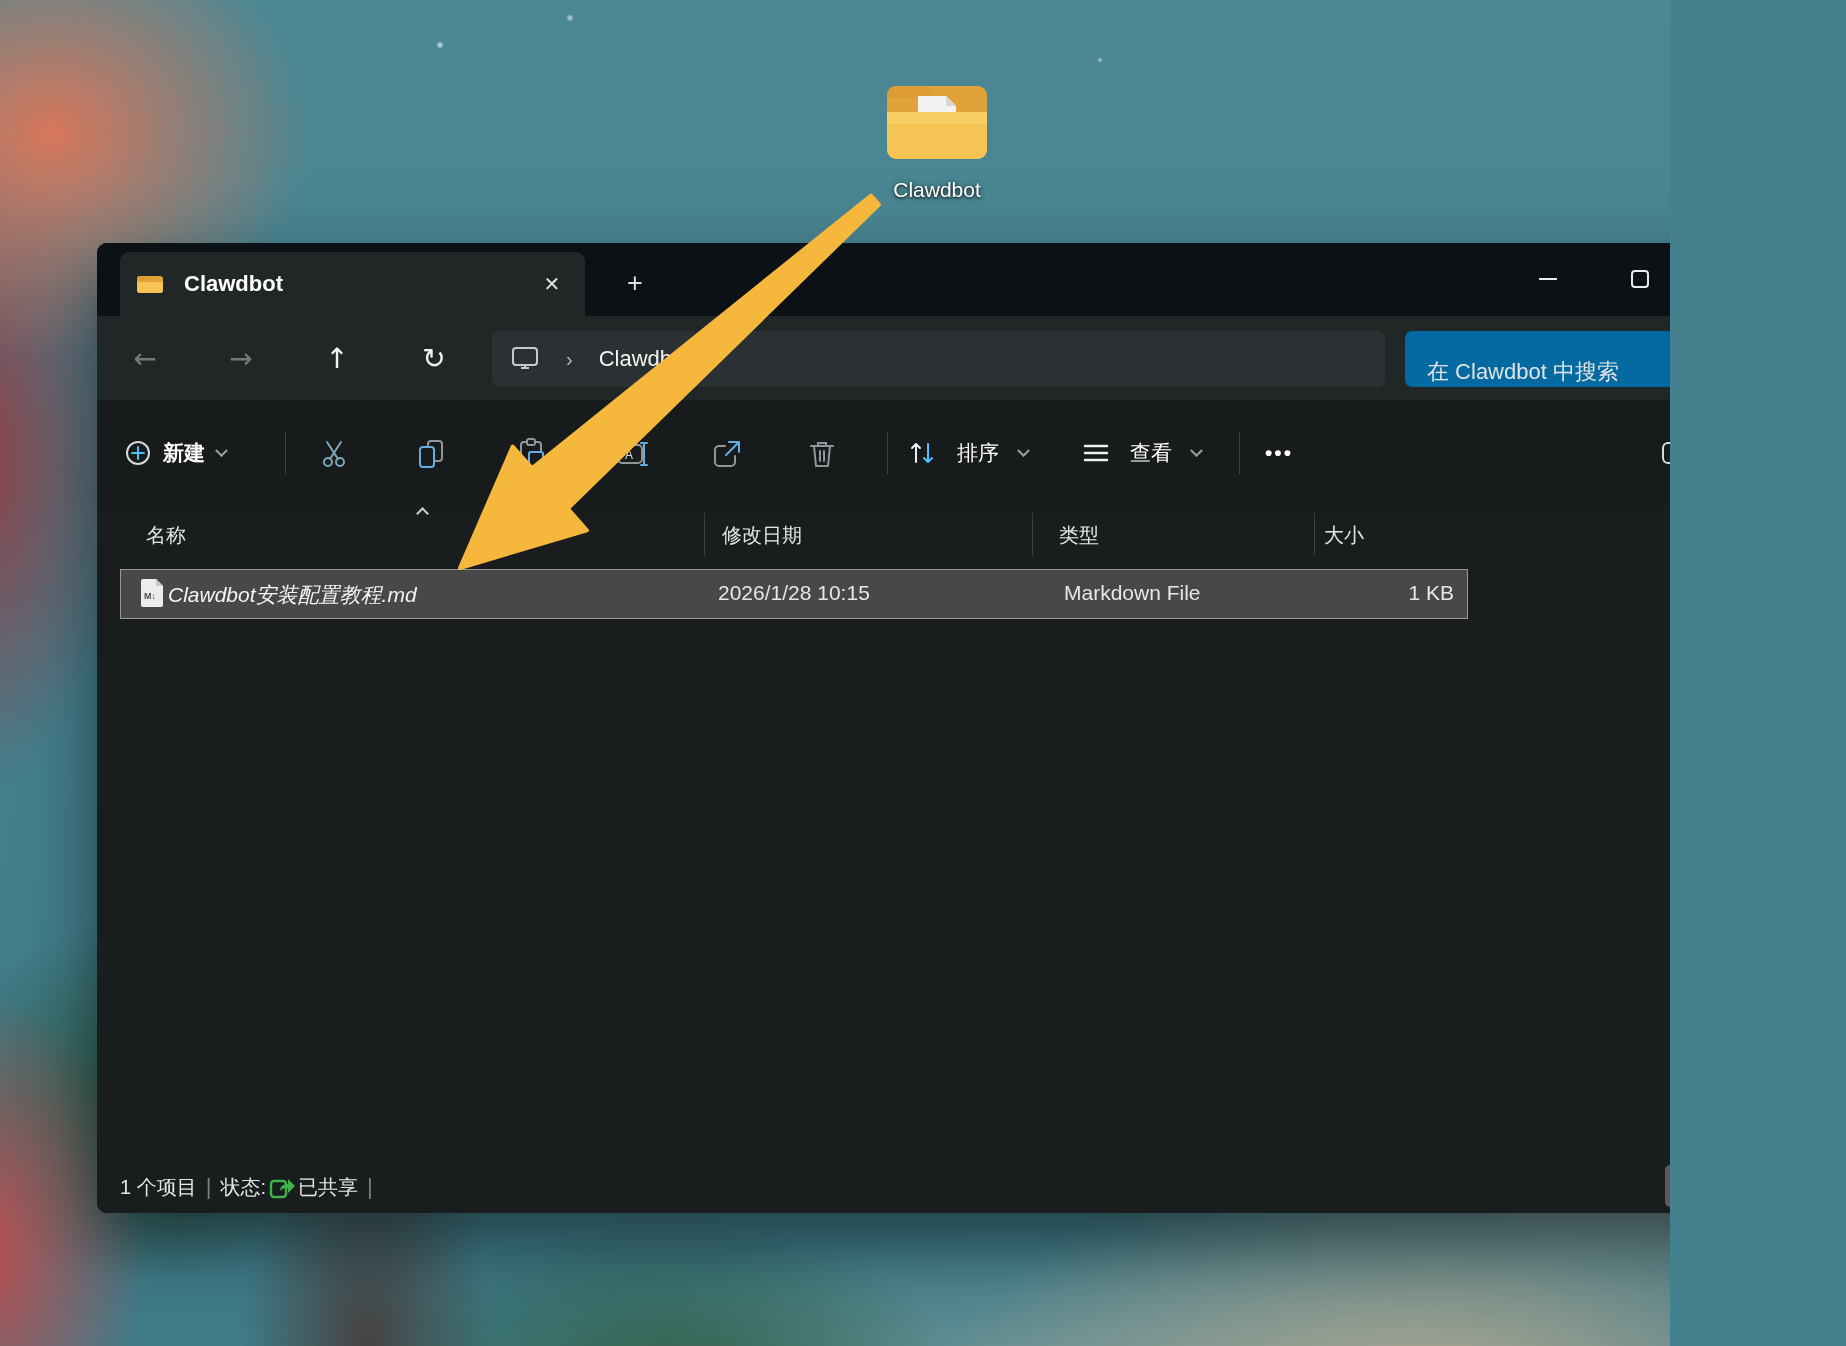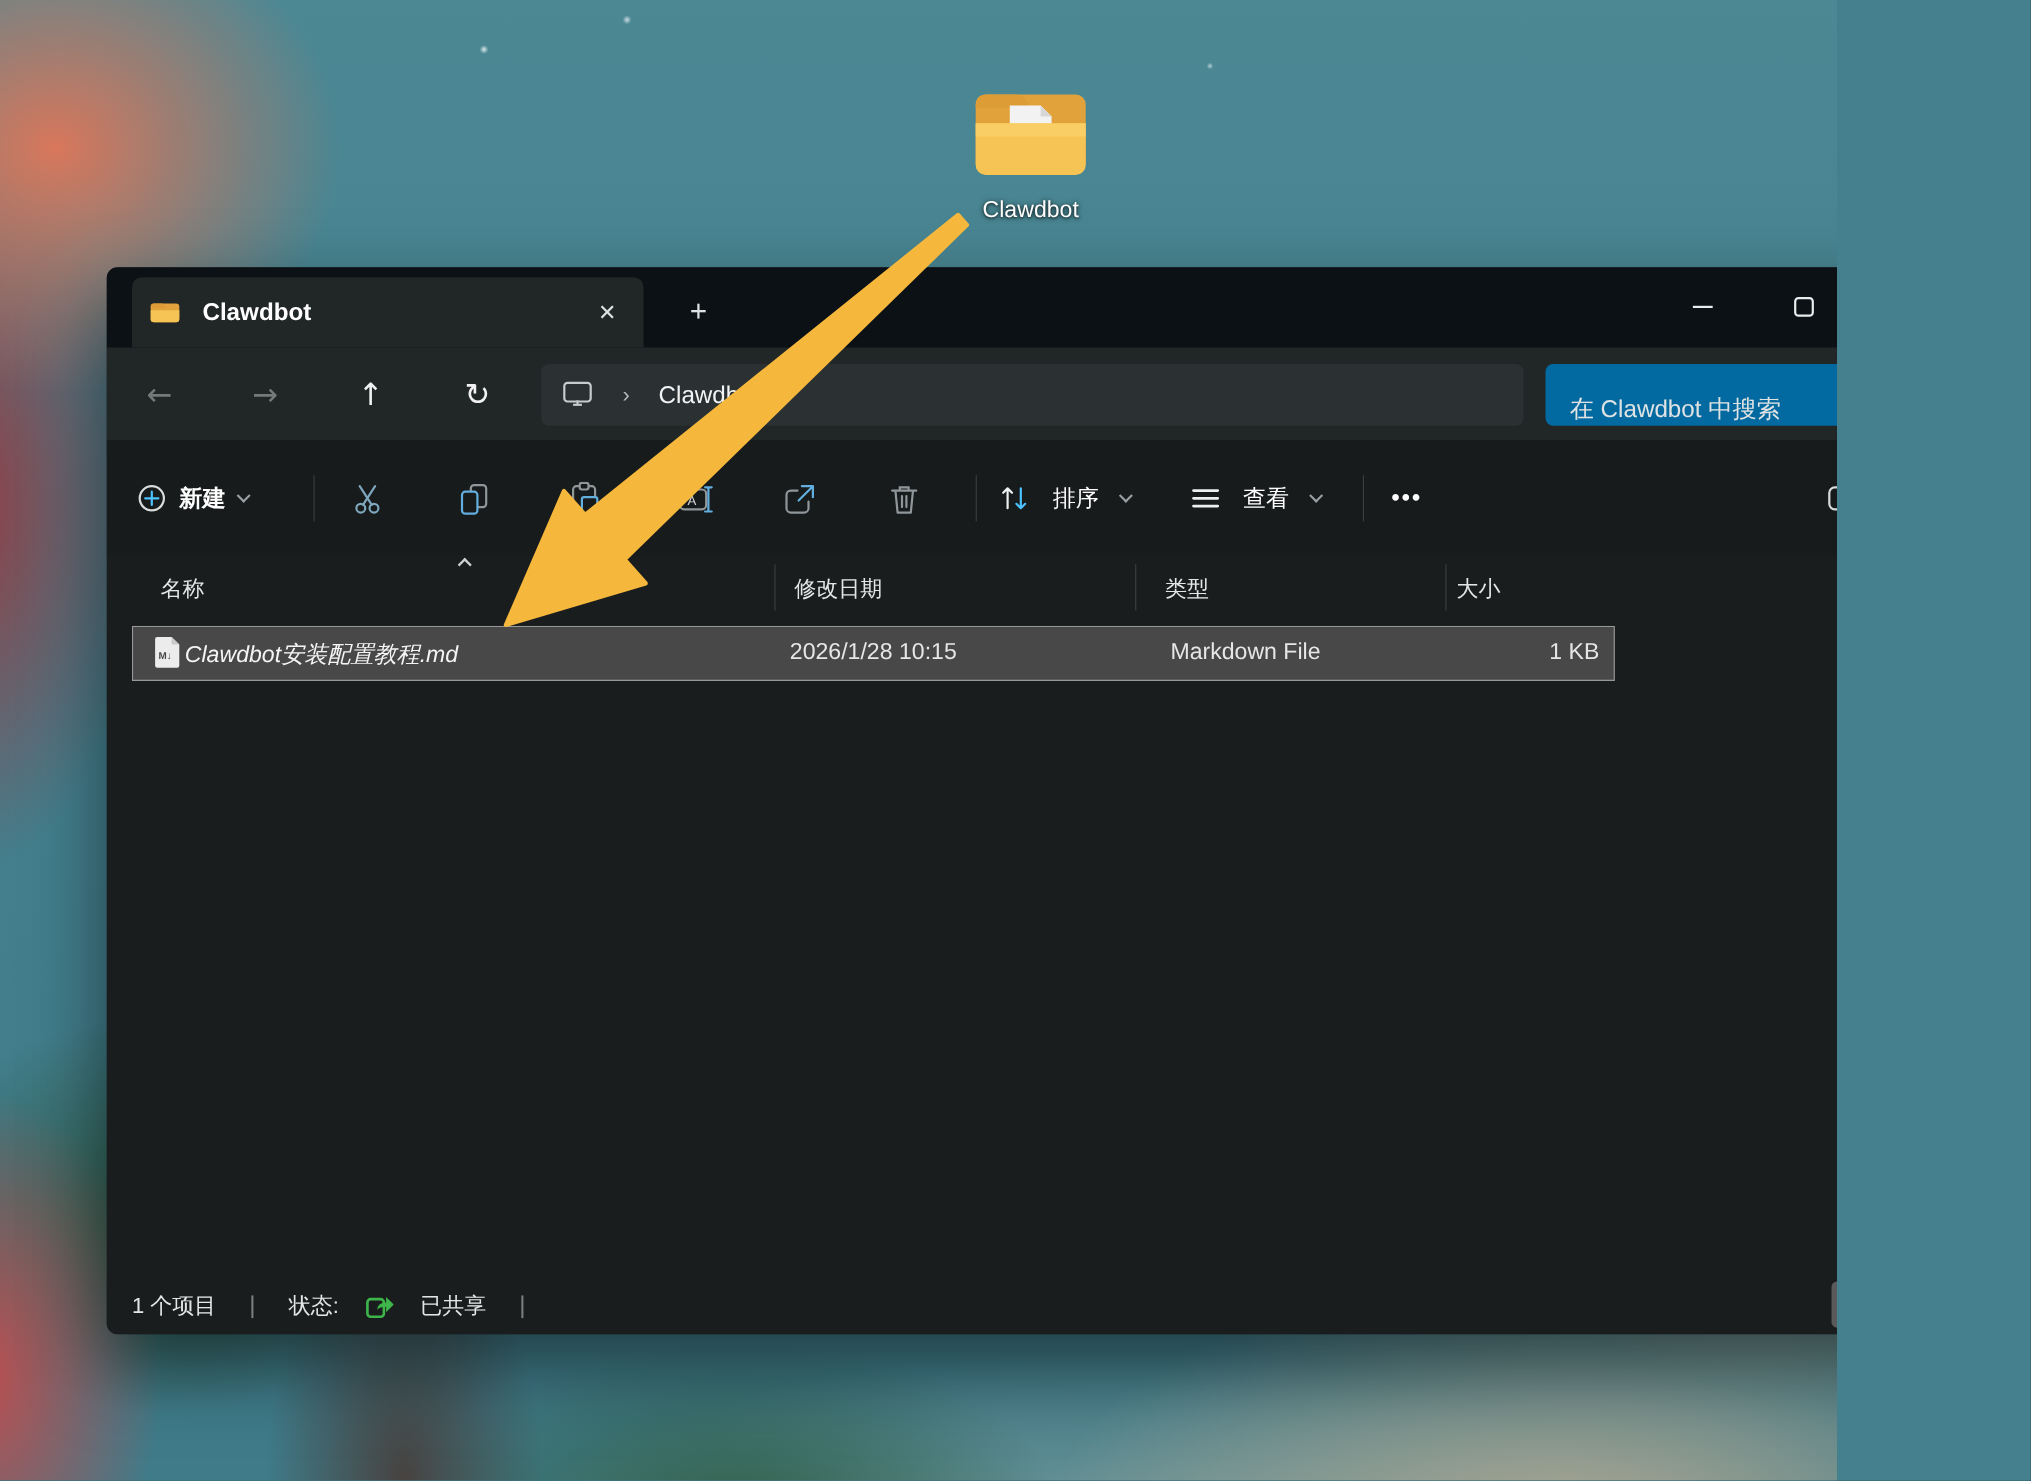--- a/index.html
+++ b/index.html
@@ -81,21 +81,21 @@
   .row { position:absolute; left:23px; top:326px; width:1348px; height:50px; background:#484848;
     box-shadow:inset 0 0 0 1px #989898; display:block; font-size:21px; color:#f4f4f4; }
   .row .cell { position:absolute; top:12px; white-space:nowrap; }
   .row .c-icon { left:20px; top:9px; }
   .row .c-name { left:48px;font-style:italic; }
   .row .c-date { left:598px; color:#e6e6e6; }
   .row .c-type { left:944px; color:#e6e6e6; }
   .row .c-size { right:14px; color:#e6e6e6; }
 
   .statusbar { position:absolute; left:0; bottom:0; width:100%; height:52px; background:#1a1d1e;
-    display:flex; align-items:center; padding:0 23px; font-size:20px; color:#e4e6e6; gap:24px; }
+    display:flex; align-items:center; padding:0 23px; font-size:20px; color:#e4e6e6; gap:3px; }
   .statusbar .sdiv { color:#7c8081; font-size:22px; margin:0 6px; }
   .view-toggles { position:absolute; right:18px; bottom:6px; display:flex; gap:6px; }
   .vt { width:46px; height:42px; display:flex; align-items:center; justify-content:center; border-radius:5px; }
   .vt.active { background:#5a5a5a; }
 
   
   .annotation { position:absolute; inset:0; pointer-events:none; z-index:50; }
 </style>
 </head>
 <body>

